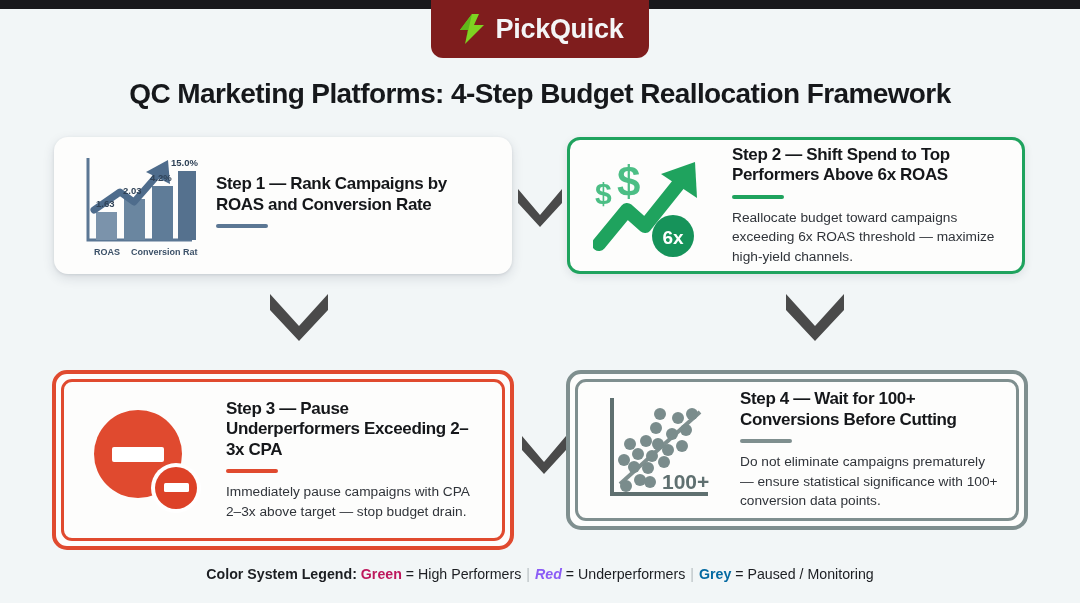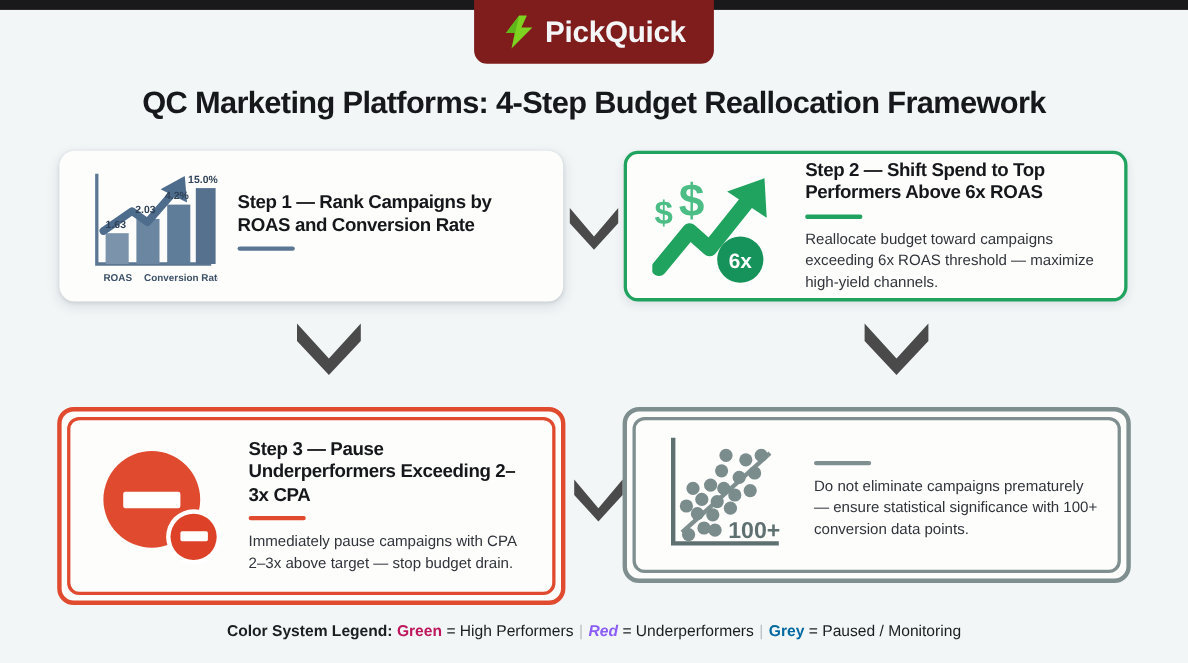--- a/index.html
+++ b/index.html
@@ -256,20 +256,21 @@
             <circle cx="82" cy="36" r="6"></circle>
           <circle cx="56" cy="20" r="6"></circle>
             <circle cx="74" cy="24" r="6"></circle>
           <circle cx="88" cy="20" r="6"></circle>
             <circle cx="46" cy="88" r="6"></circle>
         </g>
         <text x="58" y="95" font-family="Liberation Sans, sans-serif" font-size="21" font-weight="bold" fill="#5f7070">100+</text>
       </svg>
     </div>
     <div class="card-body">
+      <div class="card-title">Step 4 — Wait for 100+ Conversions Before Cutting</div>
       <div class="accent-rule"></div>
       <div class="card-desc">Do not eliminate campaigns prematurely — ensure statistical significance with 100+ conversion data points.</div>
     </div>
   </div>
 </div>
 
 <div class="chev" style="left:514px; top:183px;">
   <svg width="52" height="45" viewBox="0 0 52 45">
     <path d="M4 6 L26 32 L48 6 L48 20 L26 44 L4 20 Z" fill="#4a4a4a"></path>
   </svg>

